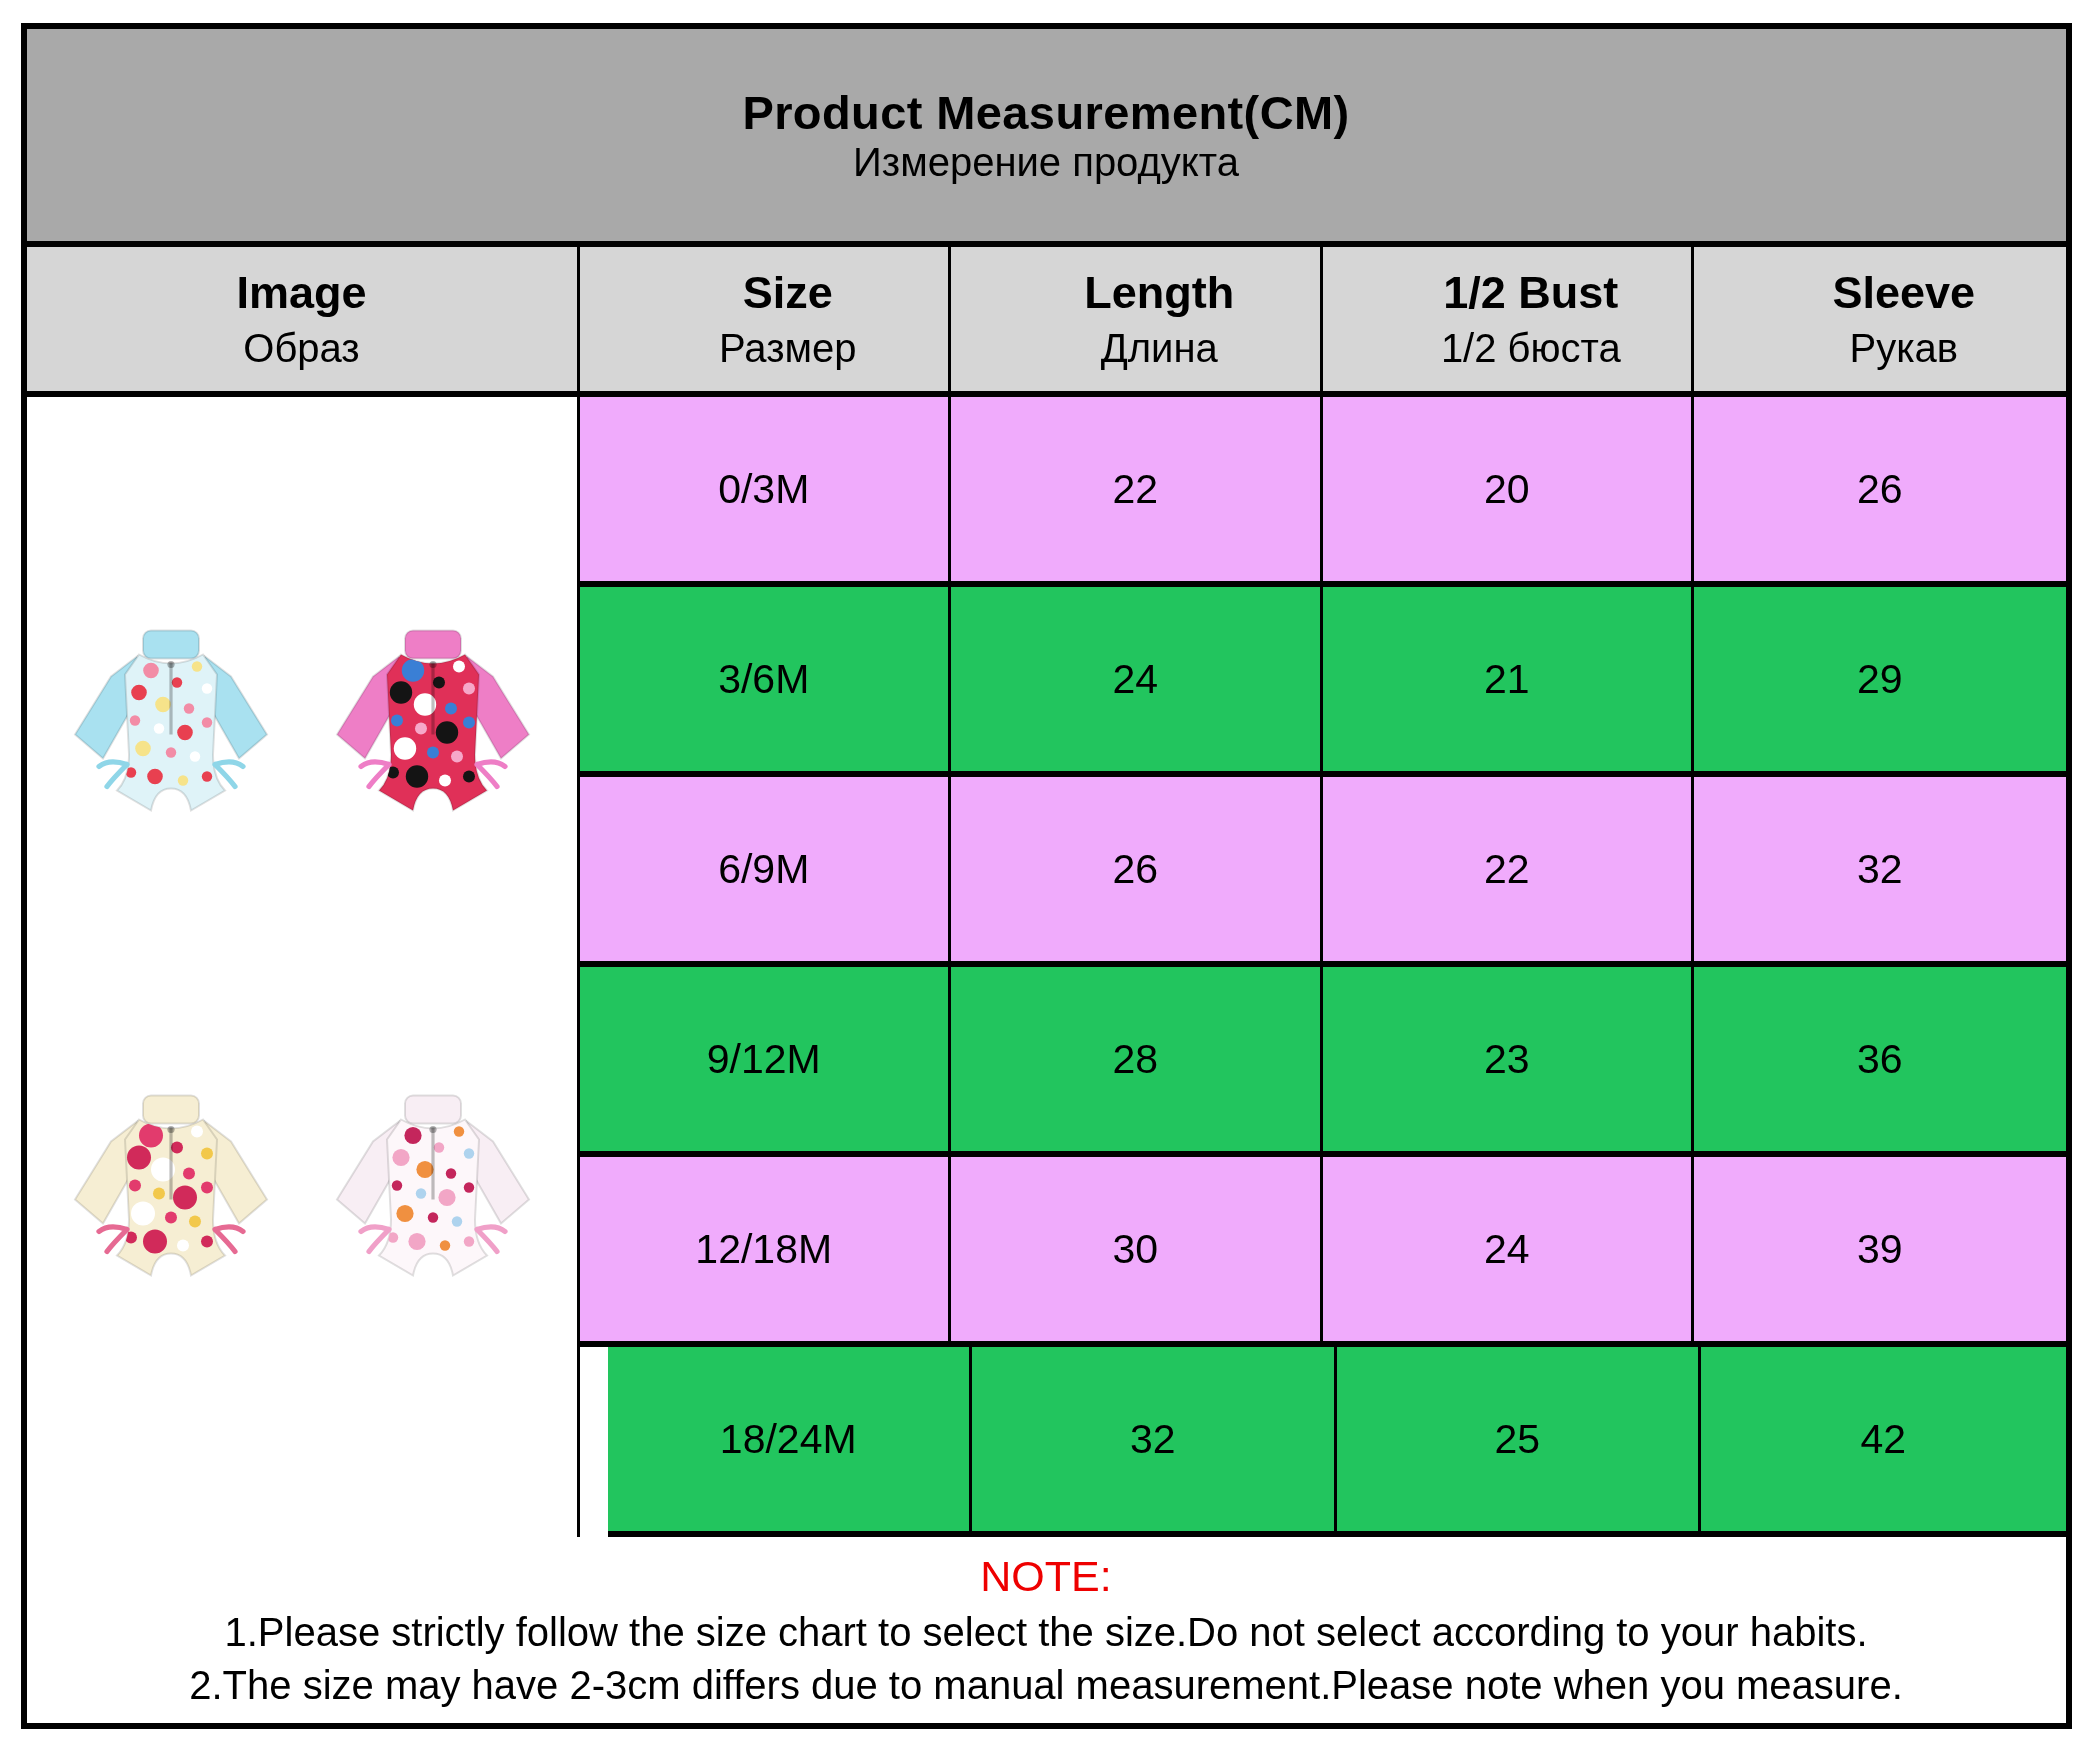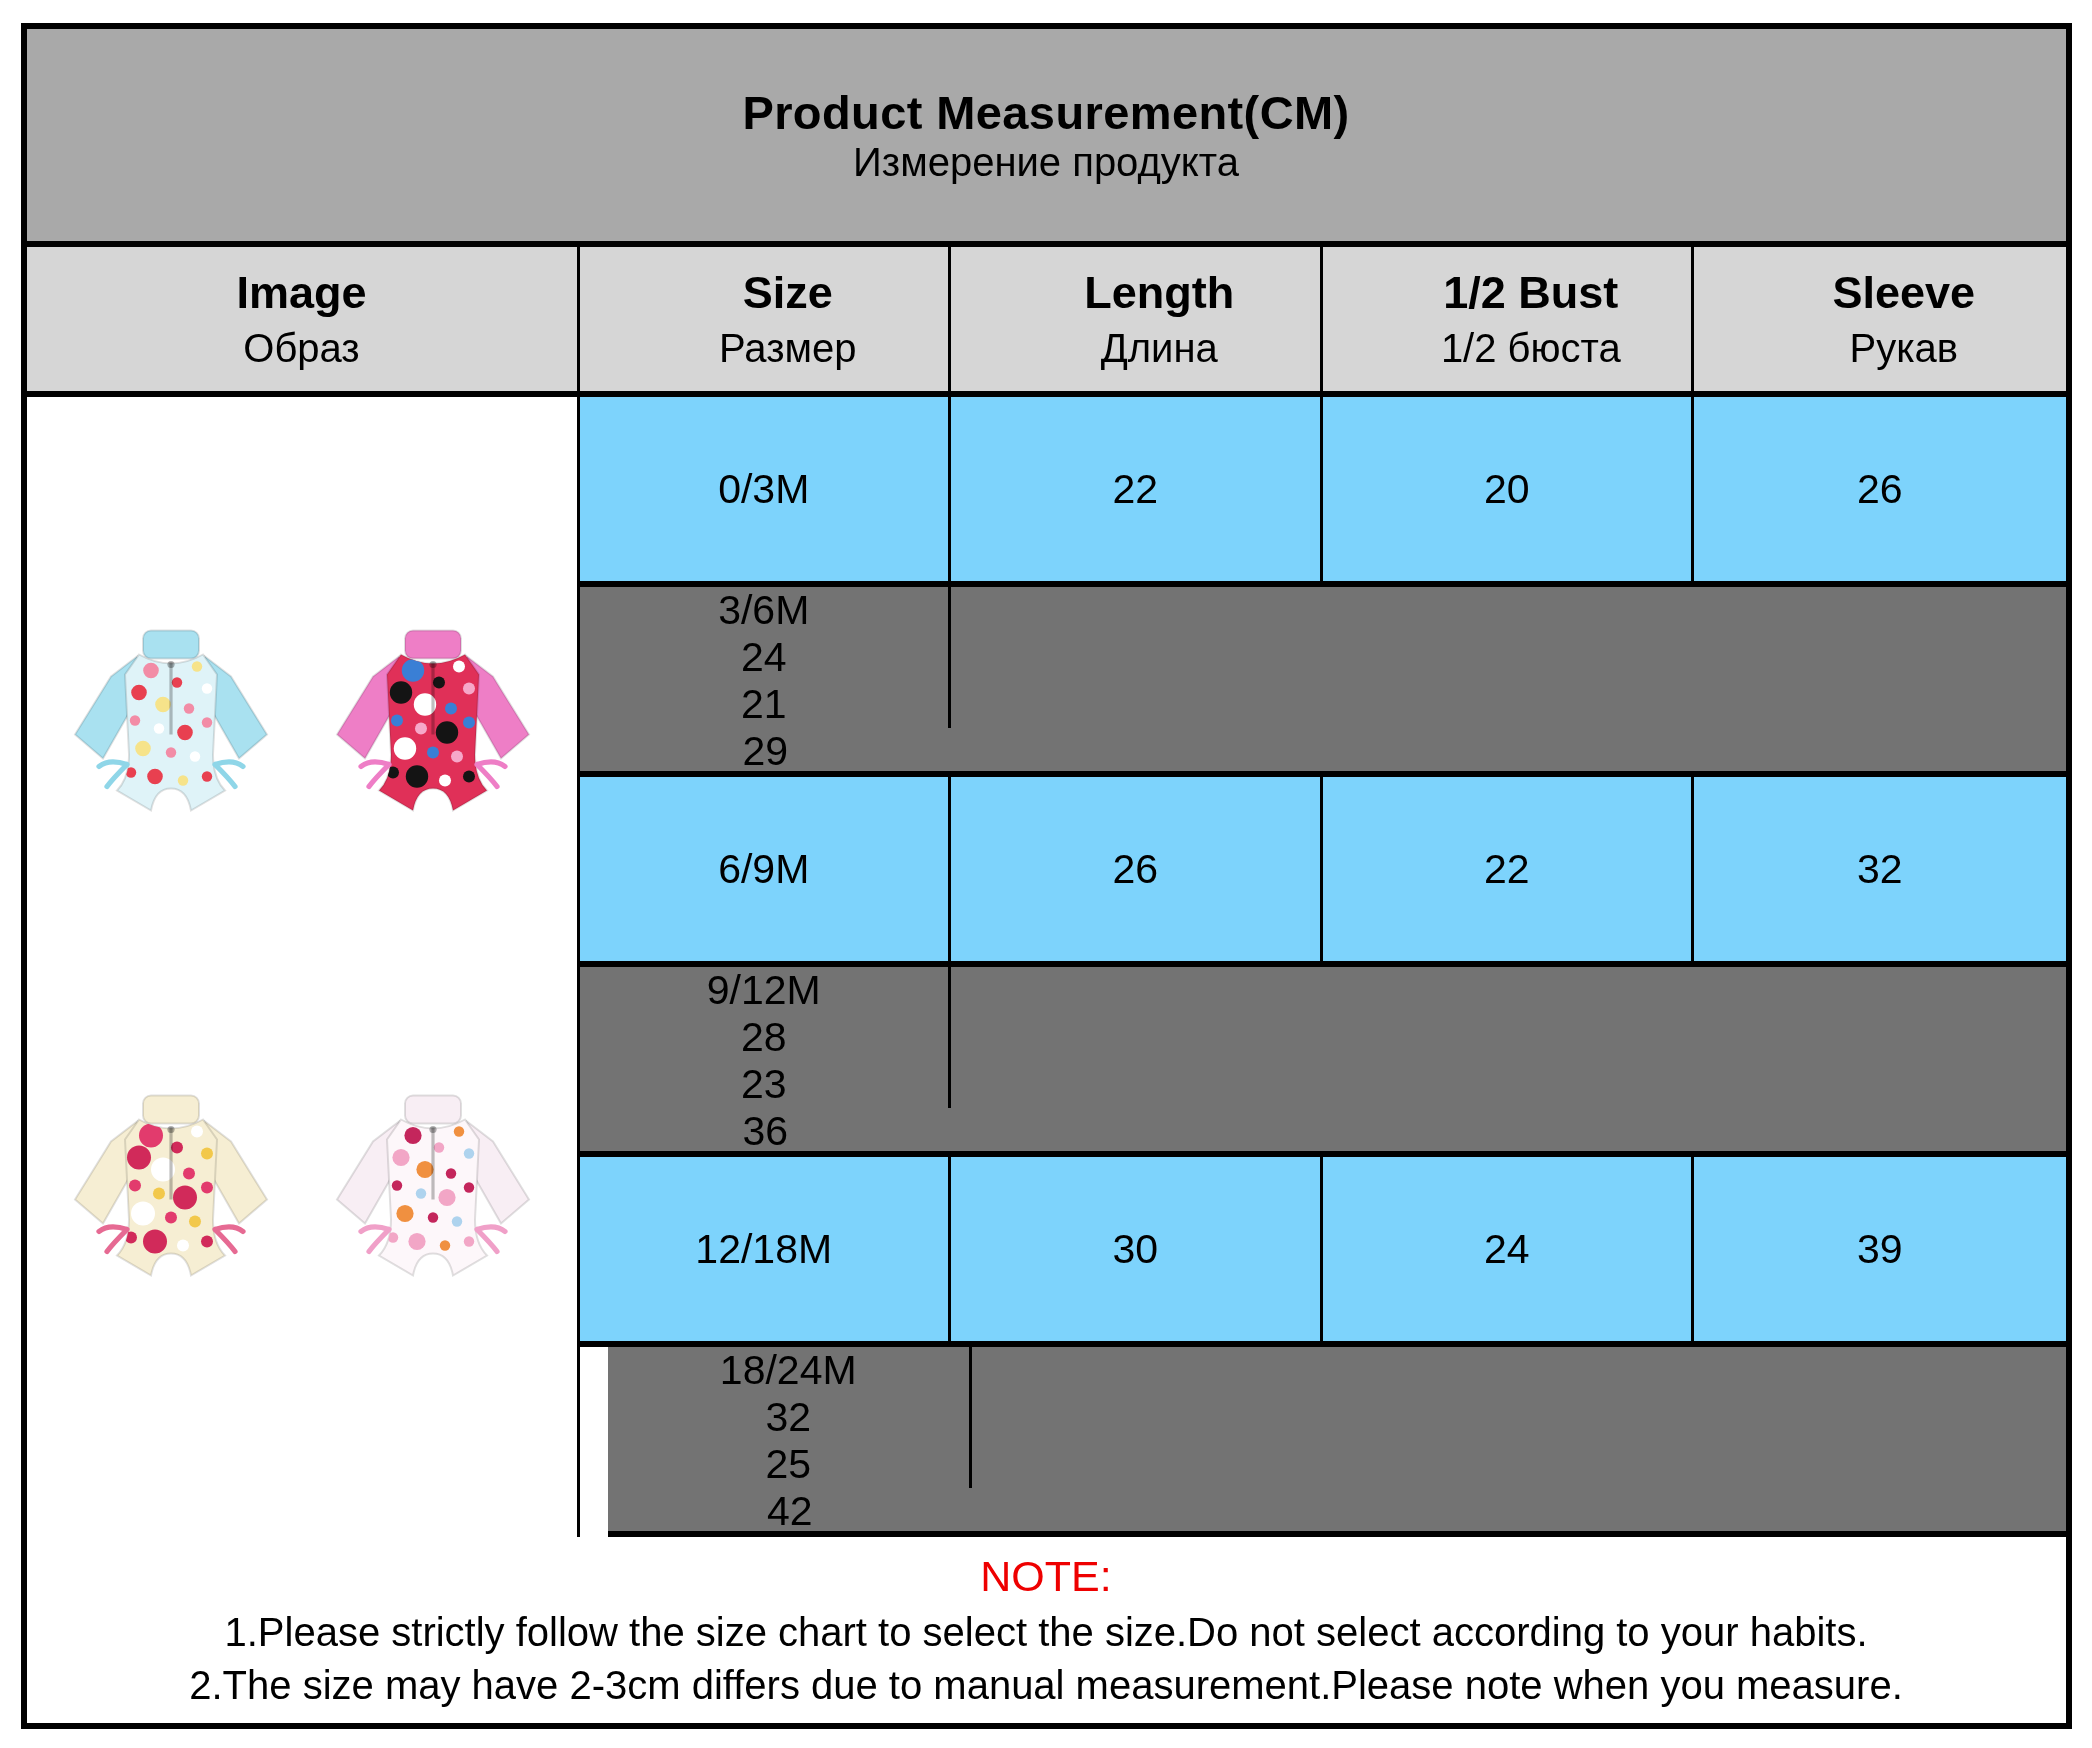--- a/index.html
+++ b/index.html
@@ -28,22 +28,22 @@
     justify-content: space-evenly; align-items: center; }
   .suit-row { display: flex; gap: 22px; }
   svg.suit { width: 240px; height: 257px; }
 
   .col-data { flex: 1; display: flex; flex-direction: column; }
   .header-row { height: 150px; display: flex; background: #d6d6d6; border-bottom: 6px solid #000; }
   .hcell { width: 25%; border-right: 3.4px solid #000; display: flex; flex-direction: column;
     align-items: center; justify-content: center; gap: 6.8px; padding-left: 48px; }
   .hcell:last-child { border-right: none; }
 
-  .data-row { height: 190px; display: flex; border-bottom: 6px solid #000; background: #7dd3fc; }
-  .data-row.alt { background: #737373; flex-direction: column; }
+  .data-row { height: 190px; display: flex; border-bottom: 6px solid #000; background: #f0abfc; }
+  .data-row.alt { background: #22c55e; }
   .data-row:last-child { border-bottom: 6px solid #000; margin-left: 28px; }
   .dcell { width: 25%; border-right: 3.4px solid #000; display: flex;
     align-items: center; justify-content: center; font-size: 41px; }
   .dcell:last-child { border-right: none; }
 
   
   .note-row { flex: 1; background: #fff; display: flex; flex-direction: column;
     align-items: center; justify-content: center; gap: 8.6px; }
   .note-label { color: #ee0000; font-size: 43px; }
   .note-line { font-size: 40px; }

